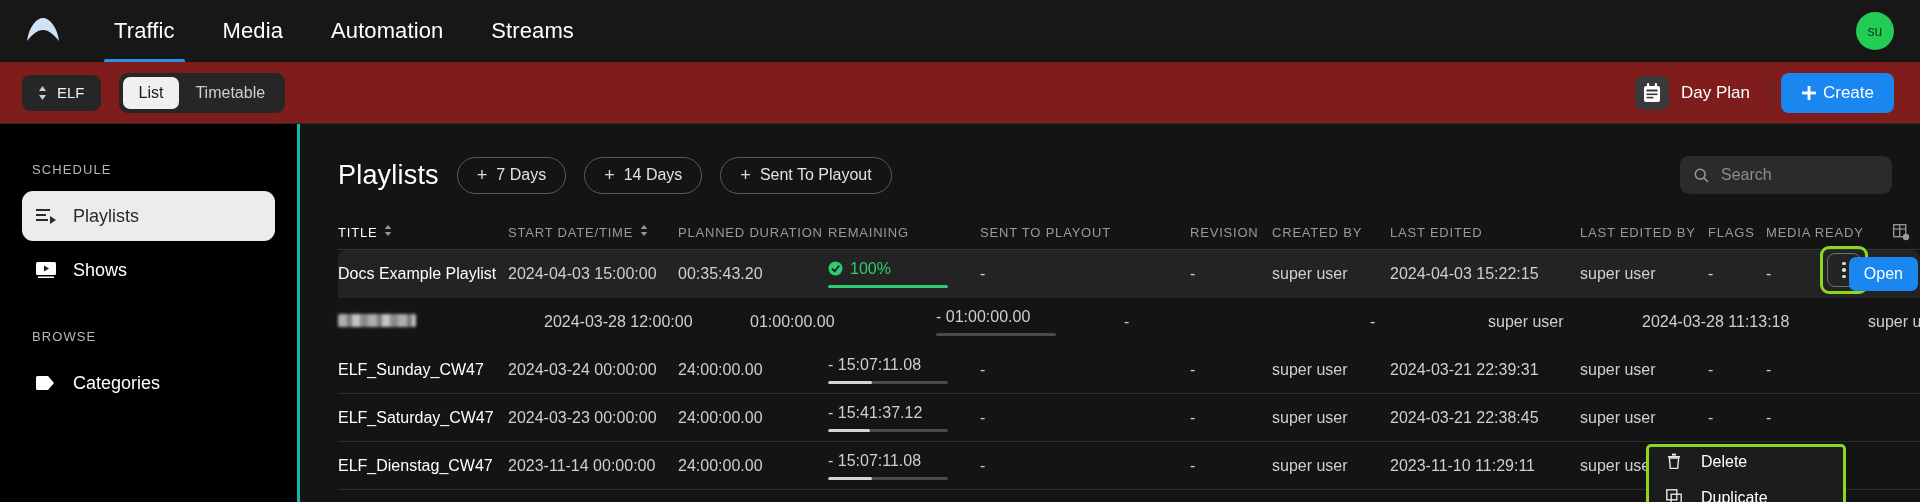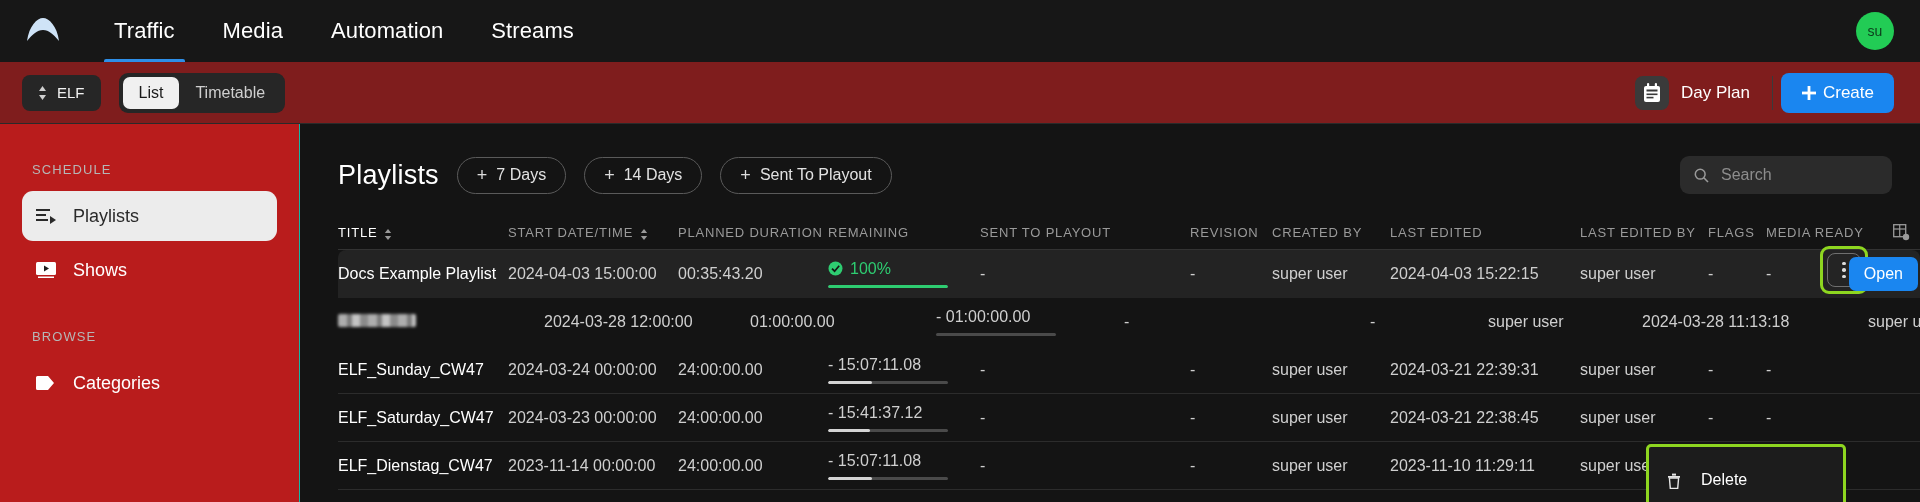--- a/index.html
+++ b/index.html
@@ -74,21 +74,21 @@
   .vdiv { width:1px; height:34px; background:#3a3a3a; }
   .create-btn {
     margin-left:8px; background:#1a86f0; color:#fff;
     height:40px; border-radius:8px; padding:0 20px;
     display:flex; align-items:center; gap:6px; font-size:17px; cursor:pointer;
   }
 
   
   .body { display:flex; height:378px; }
   .sidebar {
-    width:300px; background:#b91c1c; border-right:1px solid #14b8a6;
+    width:300px; background:#000000; border-right:3px solid #14b8a6;
     padding:38px 22px 0 22px; flex:none;
   }
   .side-head {
     font-size:13px; letter-spacing:1.1px; color:#b6b6b6;
     margin:0 0 14px 10px;
   }
   .side-item {
     display:flex; align-items:center; gap:17px;
     height:50px; border-radius:11px; padding:0 14px;
     font-size:18px; color:#ffffff; cursor:pointer; margin-bottom:4px;
@@ -122,21 +122,21 @@
   
   .tbl { width:100%; padding:0 0 0 38px; margin-top:18px; }
   .row {
     display:flex; align-items:center; height:48px; position:relative;
     padding-right:28px;
   }
   .hdr {
     height:34px; font-size:13px; letter-spacing:.8px; color:#9a9a9a;
     border-bottom:1px solid #333;
   }
-  .hdr .c { display:flex; align-items:flex-end; gap:7px; }
+  .hdr .c { display:flex; align-items:flex-start; gap:7px; }
   .data-row { border-bottom:1px solid #2c2c2c; font-size:16px; color:#cfcfcf; }
   .data-row.sel { background:#232323; border-bottom:1px solid transparent; border-radius:8px 8px 0 0; }
   .data-row.sel + .data-row { border-bottom:1px solid transparent;gap:36px; }
   .c-title    { width:170px; flex:none; color:#ffffff; }
   .c-start    { width:170px; flex:none; }
   .c-dur      { width:150px; flex:none; }
   .c-rem      { width:152px; flex:none; }
   .c-stp      { width:210px; flex:none; }
   .c-rev      { width:82px;  flex:none; }
   .c-crt      { width:118px; flex:none; }
@@ -175,21 +175,21 @@
     display:flex; align-items:center; cursor:pointer;
   }
 
   
   .ctxmenu {
     position:absolute; right:74px; top:320px; width:200px;
     background:#1c1c1c; border:3px solid #8ed620; border-radius:5px;
     padding:6px 0 0 0; z-index:40;
   }
   .ctx-item {
-    display:flex; align-items:flex-end; gap:18px;
+    display:flex; align-items:flex-start; gap:18px;
     height:36px; padding:0 16px; font-size:16px; color:#ffffff; cursor:pointer;
   }
   .ctx-ico { width:18px; display:flex; align-items:center; justify-content:center; color:#e6e6e6; }
   svg { display:block; }
 </style>
 </head>
 <body>
 
 <div class="topbar">
   <div class="logo">

